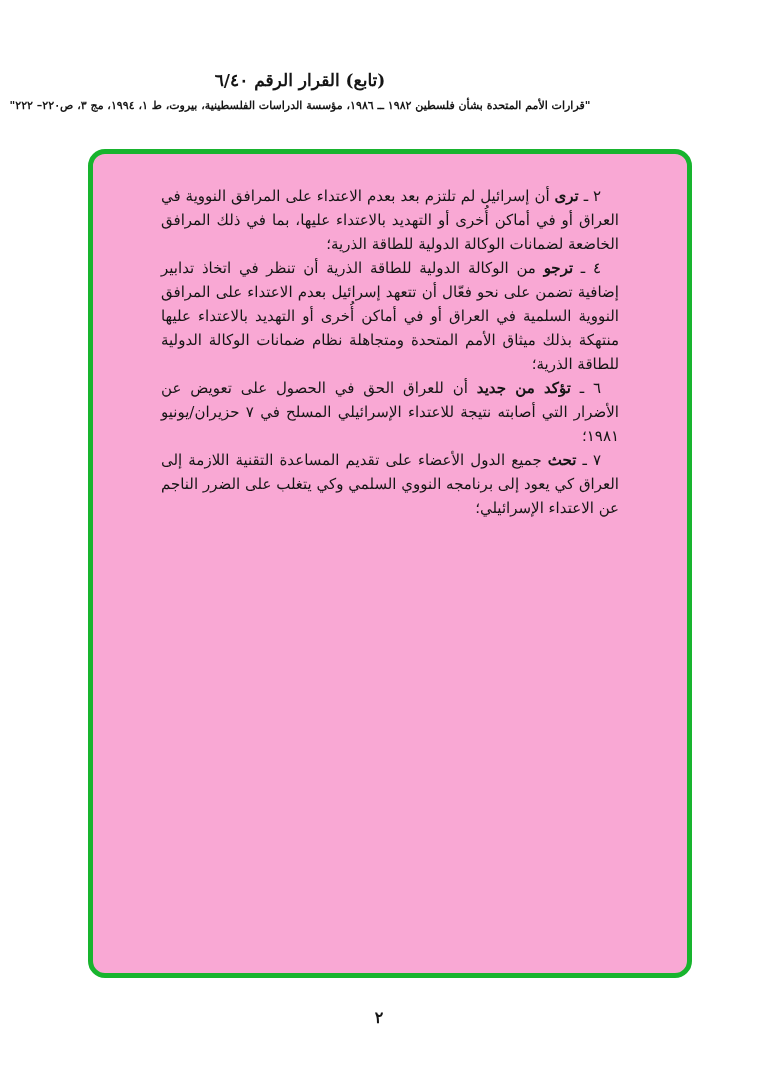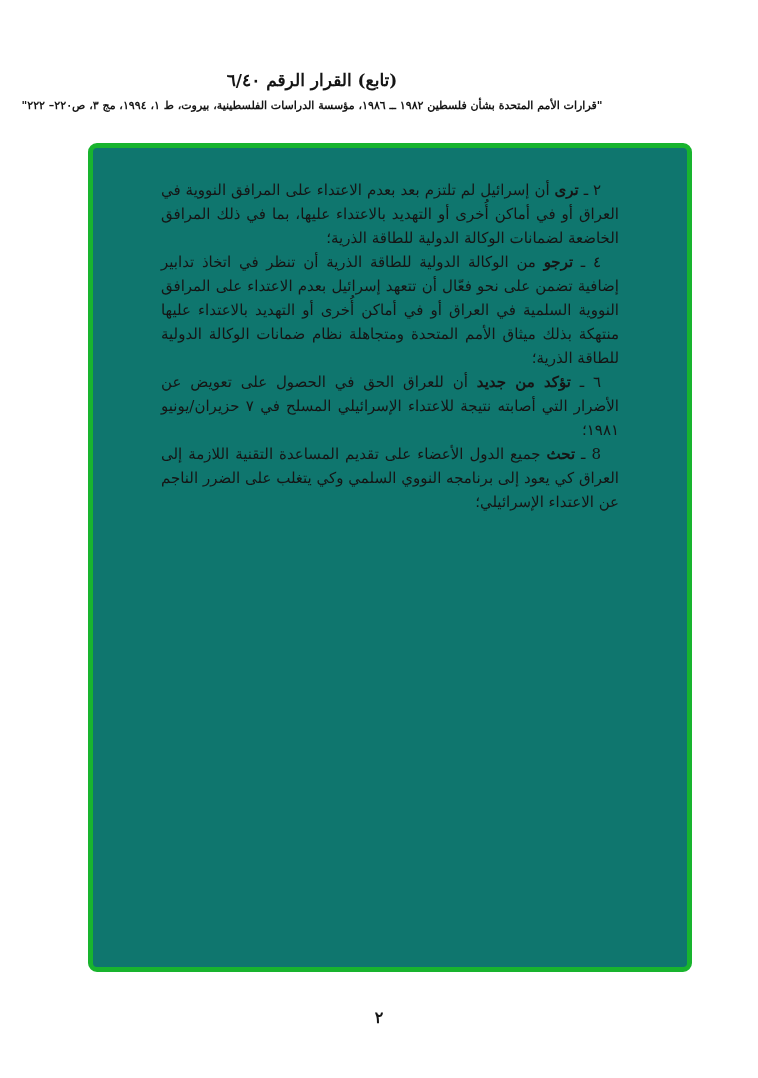--- a/index.html
+++ b/index.html
@@ -8,36 +8,36 @@
   }
   html,body{margin:0;padding:0;background:#ffffff;}
   body{
     width:758px;height:1078px;
     font-family:"DejaVu Serif", serif;
     color:var(--ink);
     overflow:hidden;
   }
   .page{position:relative;width:758px;height:1078px;background:#fff;}
 
-  .doc-header{position:absolute;top:70px;left:0;width:600px;text-align:center;direction:rtl;padding-left:12px;}
+  .doc-header{position:absolute;top:70px;left:0;width:600px;text-align:center;direction:rtl;}
   .doc-title{
     margin:0;font-size:17px;font-weight:bold;letter-spacing:0;
     font-family:"DejaVu Serif", serif;
   }
   .doc-source{
     margin-top:9px;font-size:11px;font-weight:bold;
     white-space:nowrap;
   }
 
   .frame{
-    position:absolute;left:88px;top:143px;
+    position:absolute;left:88px;top:149px;
     width:594px;height:819px;
     border:5px solid var(--frame-color);
-    border-radius:9px;
-    background:#0f766e;
+    border-radius:17px;
+    background:#f9a8d4;
     box-sizing:content-box;
   }
   .text-col{
     direction:rtl;
     width:458px;
     margin:30px auto 0 auto;
     text-align:justify;
     font-size:15px;
     line-height:24px;
   }
@@ -75,21 +75,21 @@
       </p>
 
 
       <p class="para">
         <span class="pnum">٦ ـ</span>
         <span class="lead">تؤكد من جديد</span>
         <span>أن للعراق الحق في الحصول على تعويض عن الأضرار التي أصابته نتيجة للاعتداء الإسرائيلي المسلح في ٧ حزيران/يونيو ١٩٨١؛</span>
       </p>
 
       <p class="para">
-        <span class="pnum">8 ـ</span>
+        <span class="pnum">٧ ـ</span>
         <span class="lead">تحث</span>
         <span>جميع الدول الأعضاء على تقديم المساعدة التقنية اللازمة إلى العراق كي يعود إلى برنامجه النووي السلمي وكي يتغلب على الضرر الناجم عن الاعتداء الإسرائيلي؛</span>
       </p>
 
 
 
 
     </div>
   </div>
 

